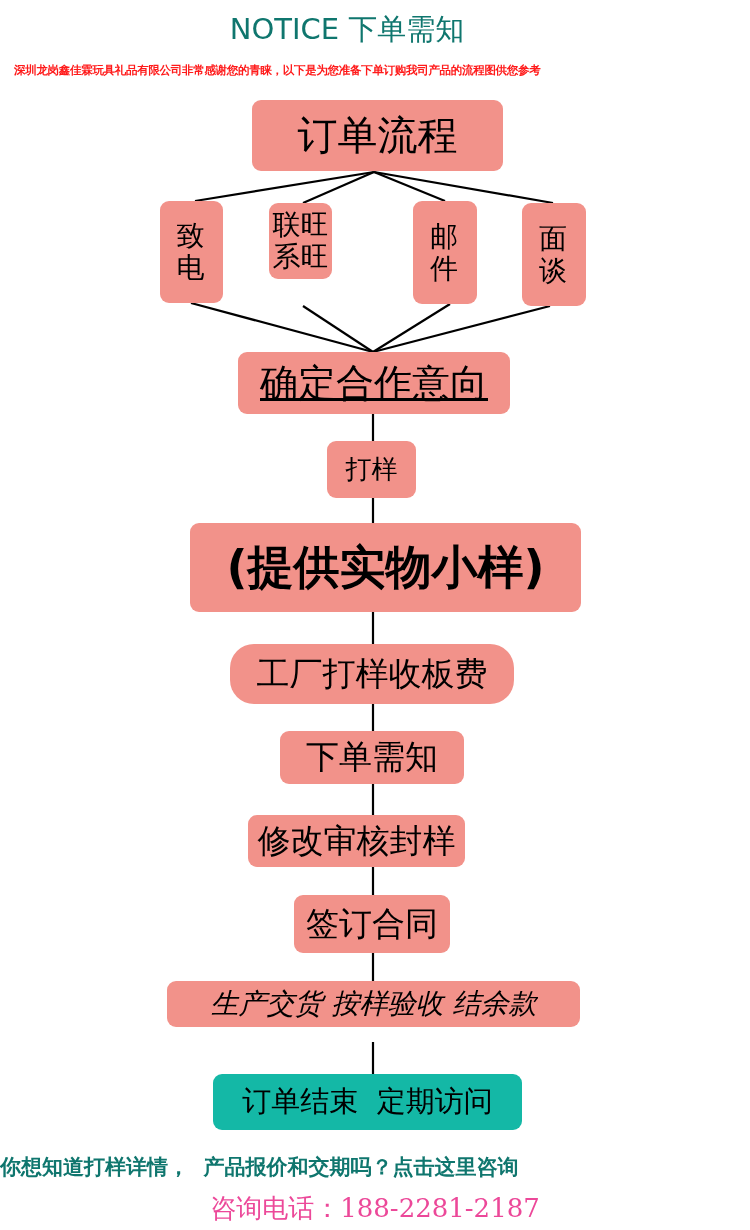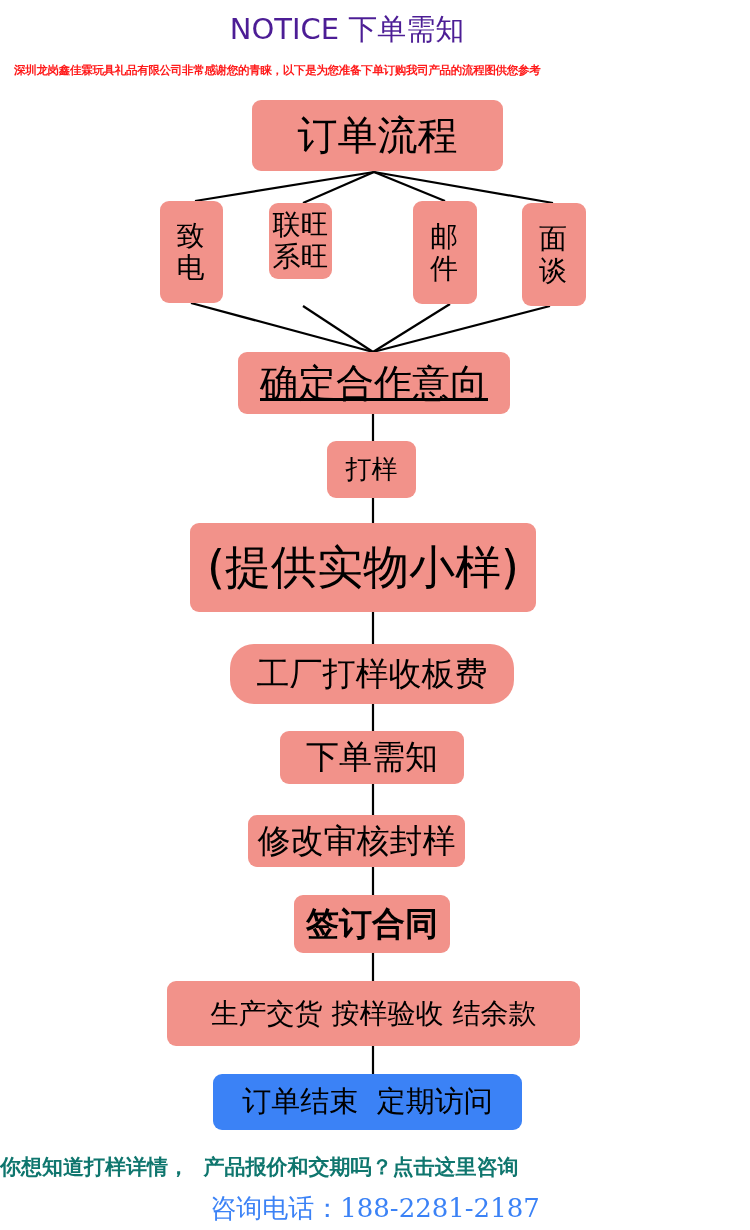--- a/index.html
+++ b/index.html
@@ -1,33 +1,33 @@
 <!DOCTYPE html>
 <html><head>
   <meta charset="utf-8">
   <style>
     html, body { margin:0; padding:0; background:#ffffff; }
     body { width:750px; height:1230px; position:relative; overflow:hidden;
            font-family:"DejaVu Sans", "Liberation Sans", sans-serif; color:#000; }
     .title { position:absolute; left:0; top:10px; width:694px; text-align:center;
-             font-size:29px; line-height:38px; color:#4c1d95; }
+             font-size:29px; line-height:38px; color:#0f766e; }
     .subtitle { position:absolute; left:14px; top:62px; width:750px; 
                 font-size:11.5px; font-weight:bold; color:#ff1a1a; line-height:16px; letter-spacing:-0.3px; }
     svg.lines { position:absolute; left:0; top:0; width:750px; height:1230px; }
     .box { position:absolute; background:#f2928a; border-radius:9px; display:flex;
            align-items:center; justify-content:center; text-align:center; color:#000;
            box-sizing:border-box; white-space:nowrap; }
-    .box.end { background:#3b82f6; }
+    .box.end { background:#14b8a6; }
     .vbox { flex-direction:column; font-size:28px; line-height:32px; }
     .vbox span { display:block; letter-spacing:2px; }
     .cta { position:absolute; left:0; top:1153px; width:750px; text-align:left;
            font-size:21px; font-weight:bold; color:#0f766e; line-height:28px; }
     .phone { position:absolute; left:0; top:1190px; width:750px; text-align:center;
              font-family:"DejaVu Serif", "Liberation Serif", serif; font-size:26px;
-             color:#3b82f6; line-height:36px; }
+             color:#ec4899; line-height:36px; }
   </style>
 </head>
 <body>
 
 <div class="title">NOTICE 下单需知</div>
 <div class="subtitle">深圳龙岗鑫佳霖玩具礼品有限公司非常感谢您的青睐，以下是为您准备下单订购我司产品的流程图供您参考</div>
 
 <svg class="lines" viewBox="0 0 750 1230">
   <g stroke="#000" stroke-width="2.2" fill="none">
 
@@ -72,36 +72,36 @@
   <span>面</span>
   <span>谈</span>
 </div>
 
 <div class="box" style="left:238px; top:352px; width:272px; height:62px; font-size:38px;text-decoration:underline;">
   <span>确定合作意向</span>
 </div>
 <div class="box" style="left:327px; top:441px; width:89px; height:57px; font-size:26px;">
   <span>打样</span>
 </div>
-<div class="box" style="left:190px; top:523px; width:346px; height:89px; font-size:46px;">
+<div class="box" style="left:190px; top:523px; width:391px; height:89px; font-size:46px;font-weight:bold;">
   <span>(提供实物小样)</span>
 </div>
 <div class="box" style="left:230px; top:644px; width:284px; height:60px; font-size:33px;border-radius:24px;">
   <span>工厂打样收板费</span>
 </div>
 <div class="box" style="left:280px; top:731px; width:184px; height:53px; font-size:33px;">
   <span>下单需知</span>
 </div>
 <div class="box" style="left:248px; top:815px; width:217px; height:52px; font-size:33px;">
   <span>修改审核封样</span>
 </div>
-<div class="box" style="left:294px; top:895px; width:156px; height:58px; font-size:33px;font-weight:bold;">
+<div class="box" style="left:294px; top:895px; width:156px; height:58px; font-size:33px;">
   <span>签订合同</span>
 </div>
-<div class="box" style="left:167px; top:981px; width:413px; height:65px; font-size:28px;">
+<div class="box" style="left:167px; top:981px; width:413px; height:46px; font-size:28px;font-style:italic;">
   <span style="white-space:pre;">生产交货 按样验收 结余款</span>
 </div>
 <div class="box end" style="left:213px; top:1074px; width:309px; height:56px; font-size:29px;">
   <span style="white-space:pre;">订单结束  定期访问</span>
 </div>
 
 <div class="cta" style="white-space:pre;">你想知道打样详情，  产品报价和交期吗？点击这里咨询</div>
 <div class="phone">咨询电话：188-2281-2187</div>
 
 </body></html>

